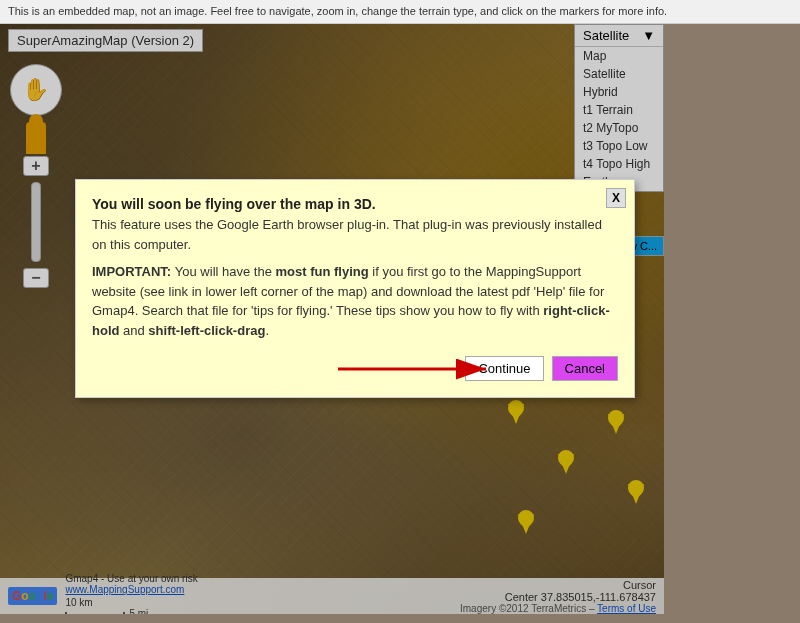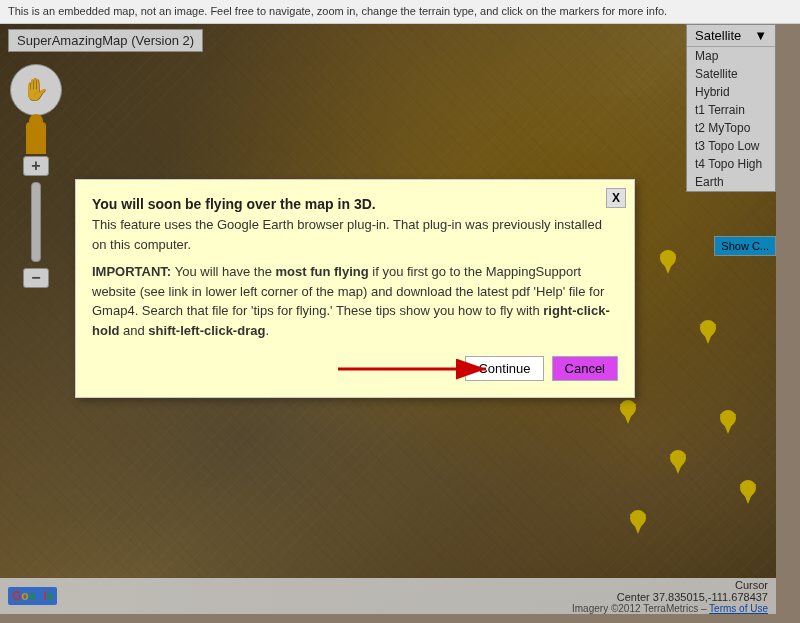--- a/index.html
+++ b/index.html
@@ -18,21 +18,21 @@
       border-bottom: 1px solid #ccc;
       padding: 4px 8px;
       font-size: 11px;
       color: #333;
       line-height: 1.4;
     }
 
     
     #map-container {
       position: relative;
-      width: 776px;
+      width: 664px;
       height: 590px;
       overflow: hidden;
     }
 
     
     #map-bg {
       position: absolute;
       top: 0; left: 0;
       width: 800px;
       height: 590px;
@@ -450,20 +450,33 @@
   <div class="map-pin" style="top:390px; right:40px;"></div>
   <div class="map-pin" style="top:430px; right:90px;"></div>
   <div class="map-pin" style="top:460px; right:20px;"></div>
   <div class="map-pin" style="top:380px; right:140px;"></div>
   <div class="map-pin" style="top:490px; right:130px;"></div>
 
   <div id="bottom-bar">
     <div style="display:flex;align-items:center;gap:4px;">
       <div id="google-logo">
         <span>G</span><span>o</span><span>o</span><span>g</span><span>l</span><span>e</span>
+      </div>
+    </div>
+    <div id="bottom-left" style="margin-left:2px;">
+      <span style="font-size:10px;color:#333;">Gmap4 - Use at your own risk</span>
+      <span style="font-size:10px;color:#1155cc;text-decoration:underline;cursor:pointer;">www.MappingSupport.com</span>
+      <div id="scale-area" style="margin-top:2px;">
+        <div id="scale-labels">
+          <span>10 km</span>
+        </div>
+        <div style="display:flex;align-items:center;gap:4px;">
+          <div id="scale-display"></div>
+          <span style="font-size:10px;">5 mi</span>
+        </div>
       </div>
     </div>
     <div id="bottom-right">
       <div style="font-size:11px;">Cursor</div>
       <div style="font-size:11px;">Center  37.835015,-111.678437</div>
       <div id="imagery-credit">
         <span>Imagery ©2012 TerraMetrics –</span>
         <span style="color:#1155cc;text-decoration:underline;cursor:pointer;">Terms of Use</span>
       </div>
     </div>

